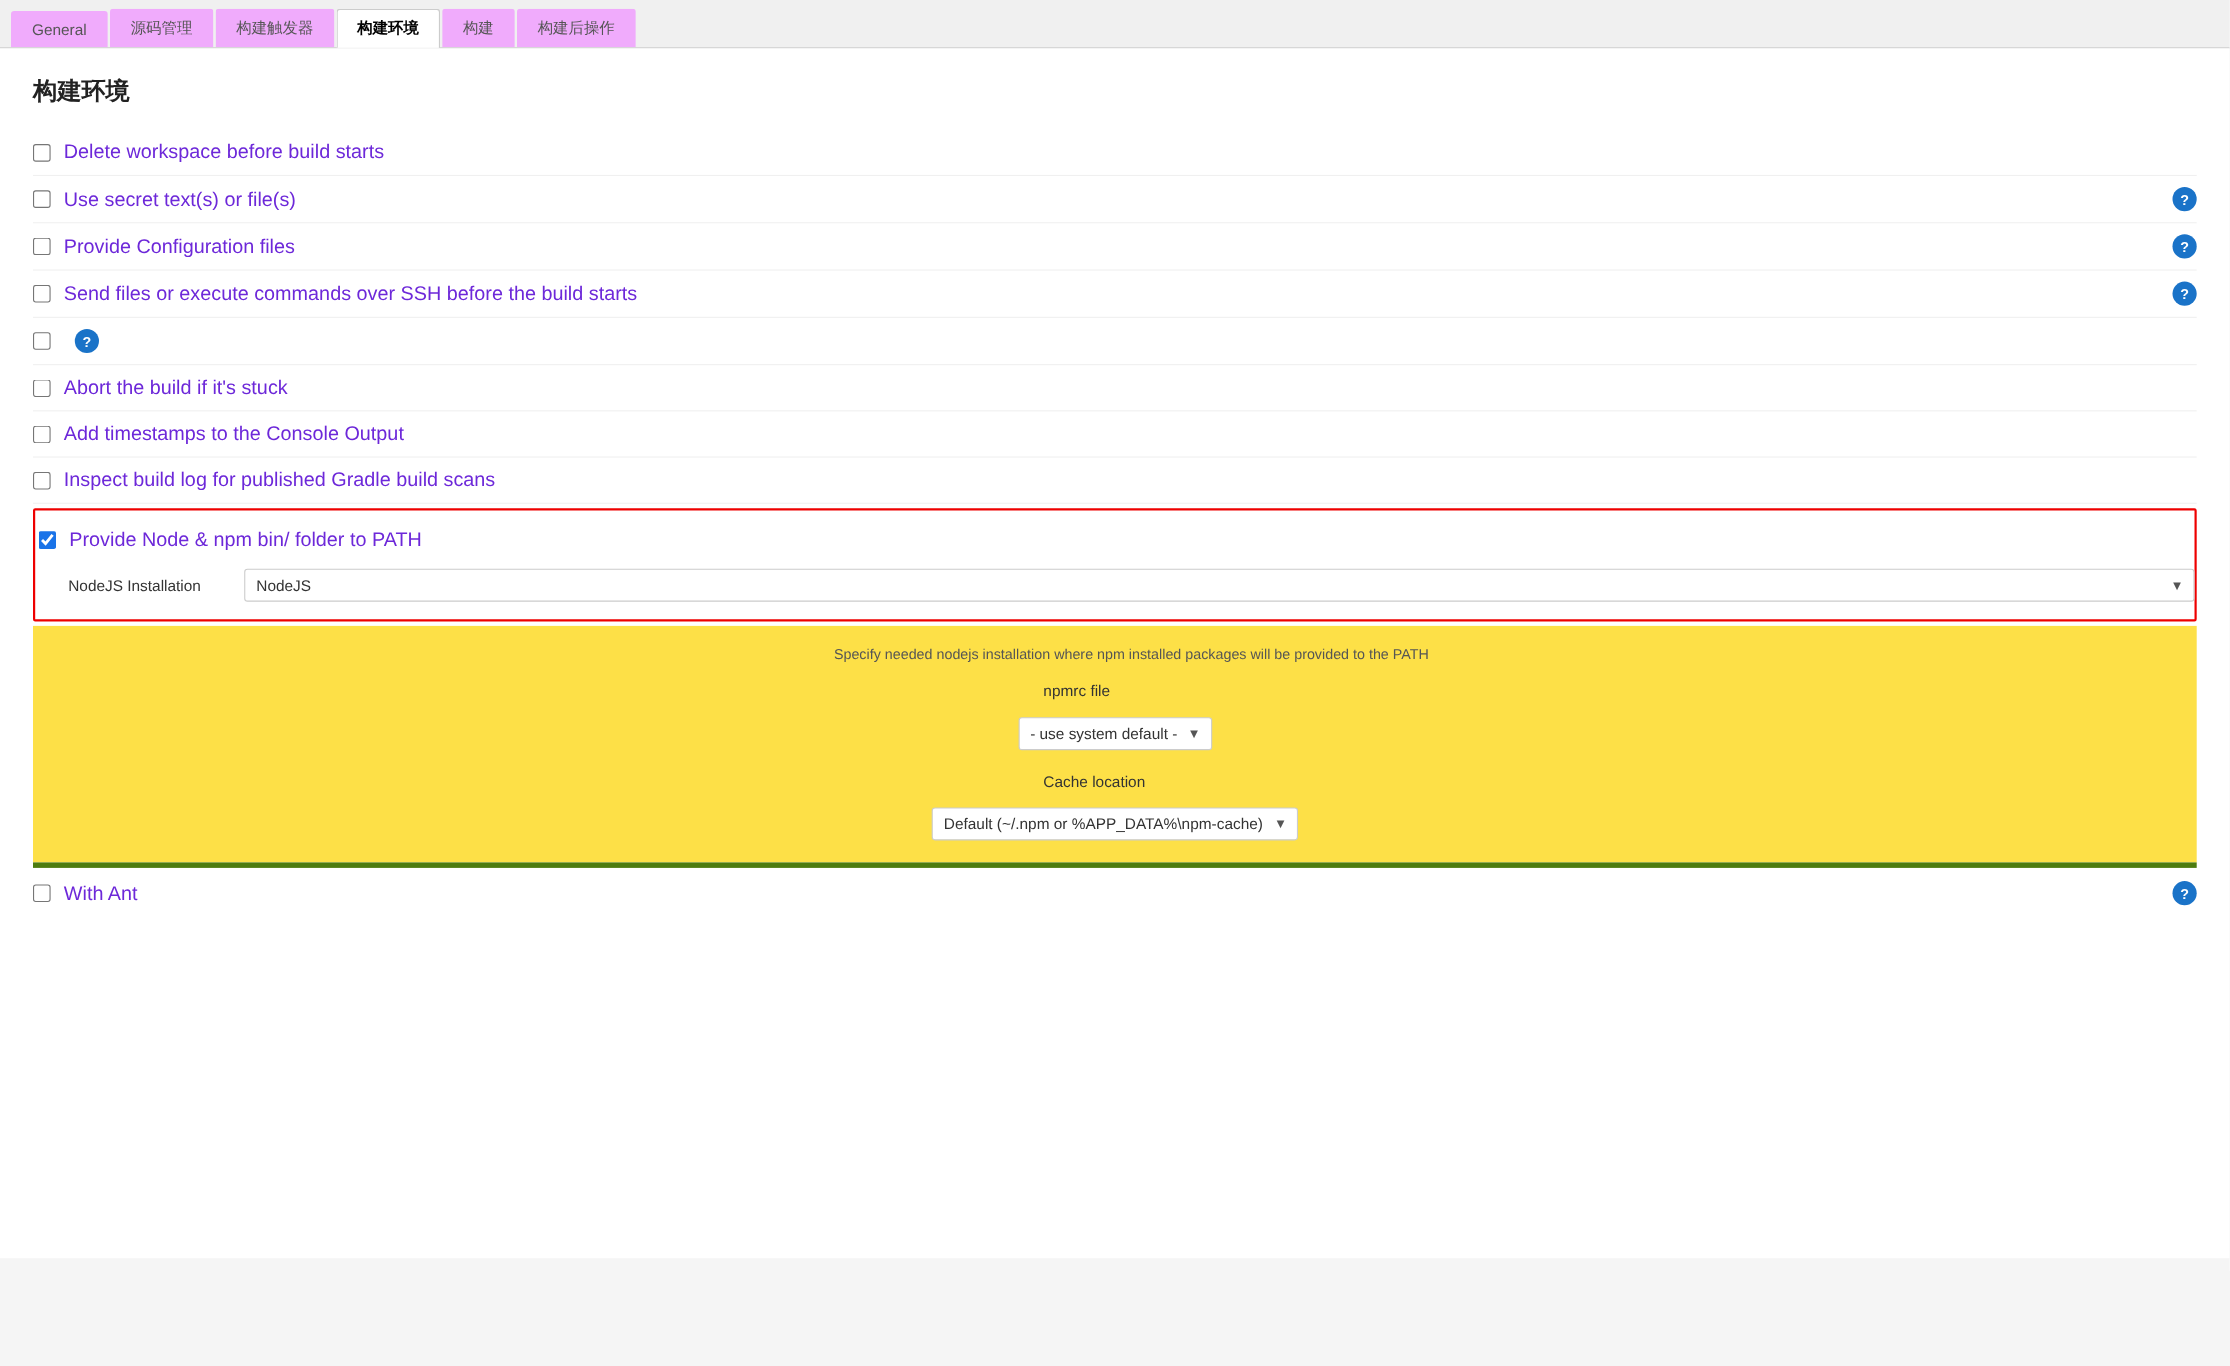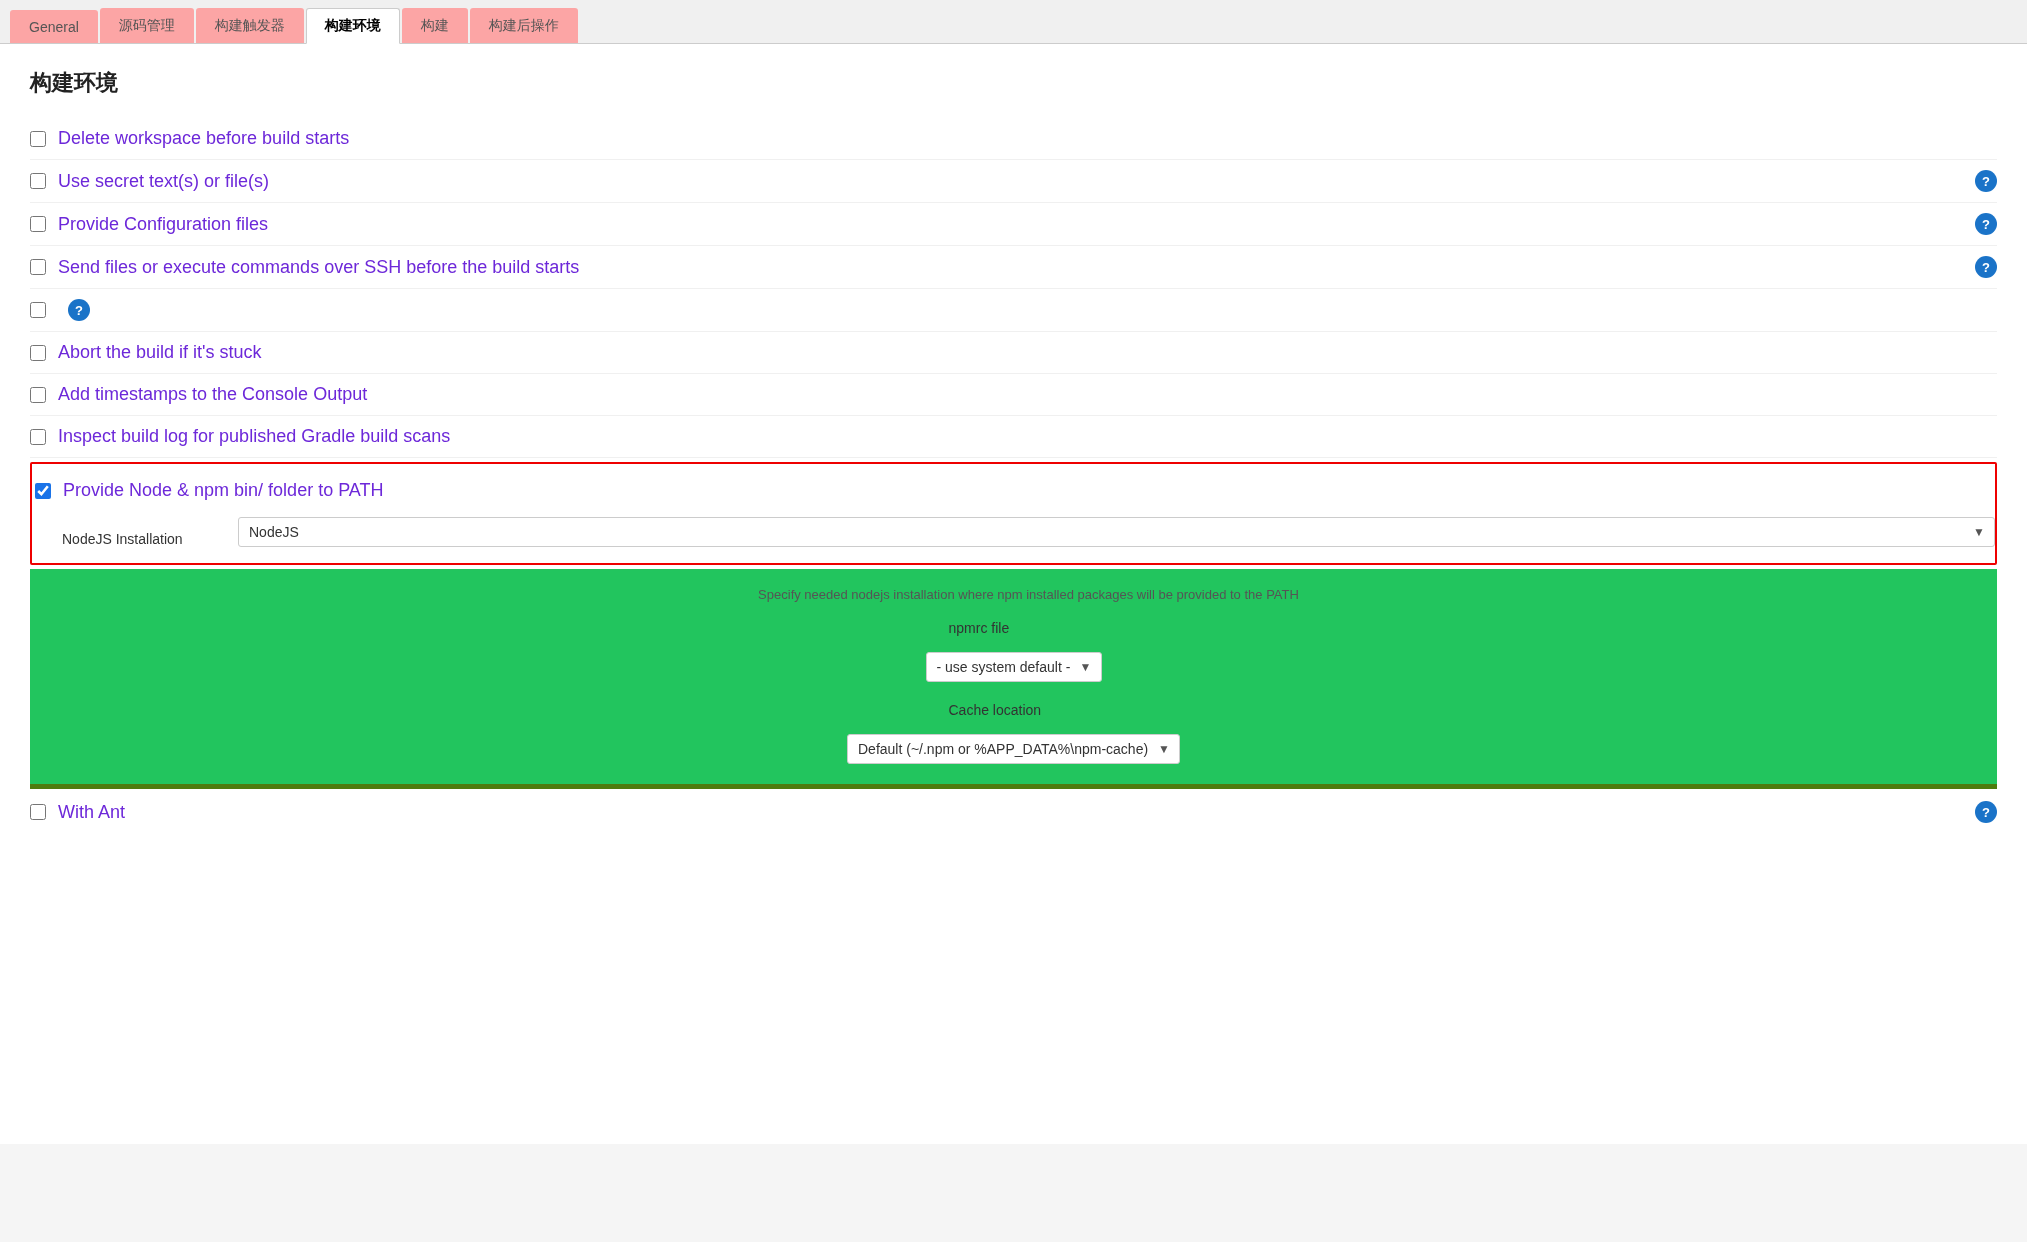--- a/index.html
+++ b/index.html
@@ -18,21 +18,21 @@
       padding: 0 10px;
       padding-top: 8px;
     }
 
     .tab {
       padding: 8px 18px;
       cursor: pointer;
       border: 1px solid transparent;
       border-bottom: none;
       margin-right: 2px;
-      background: #fca5a5;
+      background: #f0abfc;
       border-radius: 3px 3px 0 0;
       color: #555;
       font-size: 14px;
       user-select: none;
     }
 
     .tab.active {
       background: #fff;
       border-color: #ccc;
       border-bottom: 1px solid #fff;
@@ -102,23 +102,22 @@
       background: #fff;
     }
 
     .highlighted-section .checkbox-row {
       border-bottom: none;
       padding-bottom: 6px;
     }
 
     .form-row {
       display: flex;
-      align-items: flex-end;
+      align-items: center;
       padding: 10px 0 6px 30px;
-      gap: 16px;
     }
 
     .form-label {
       min-width: 160px;
       font-size: 14px;
       color: #333;
     }
 
     .select-wrapper {
       position: relative;
@@ -150,21 +149,21 @@
 
     .description-text {
       font-size: 13px;
       color: #555;
       padding: 8px 0 8px 30px;
       text-align: center;
     }
 
     .sub-form-section {
       padding: 10px 30px;
-      background: #22c55e;
+      background: #fde047;
     }
 
     .sub-form-row {
       display: flex;
       align-items: center;
       padding: 10px 0;
       gap: 16px;
       flex-direction: column;
     }
 

